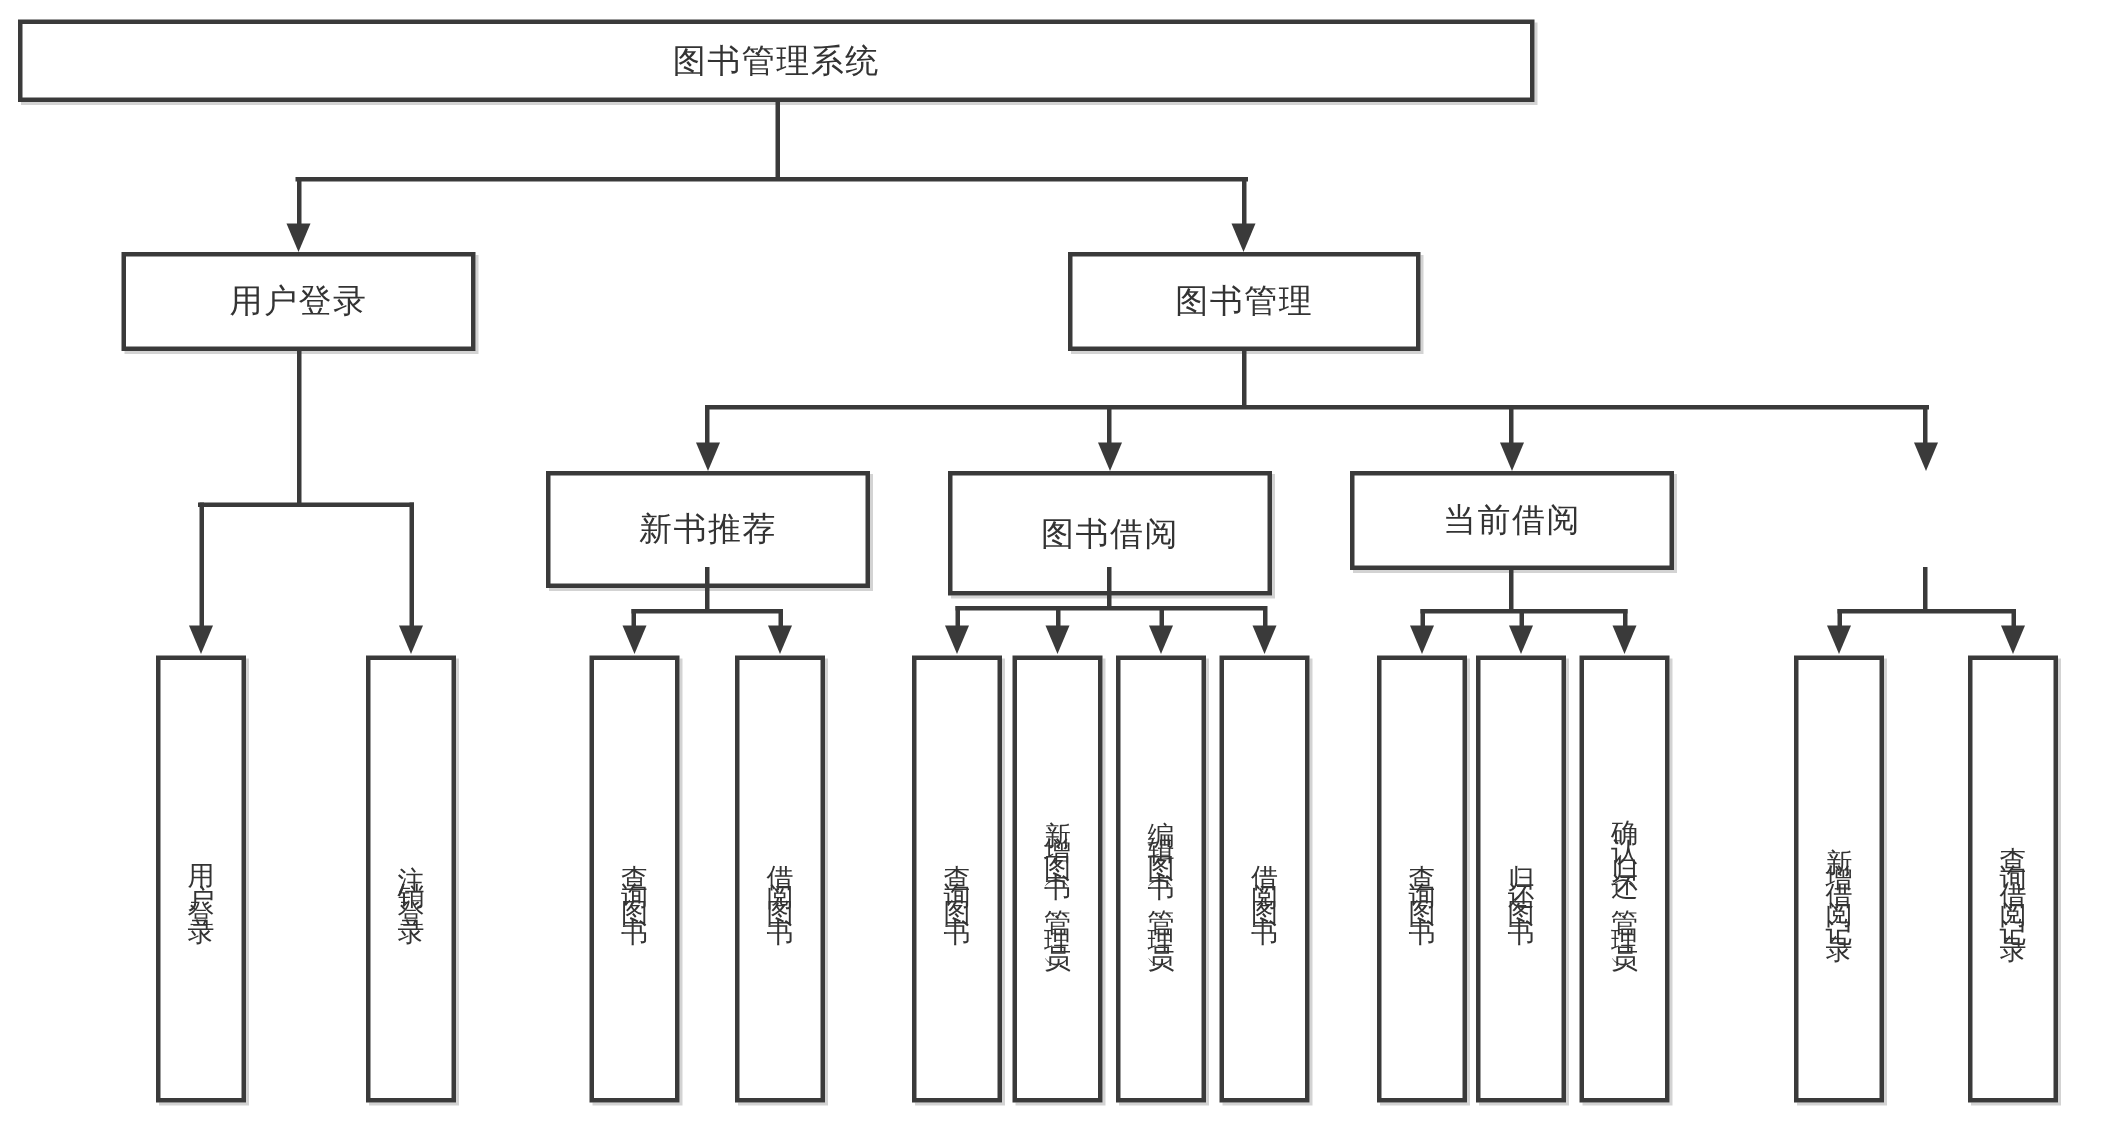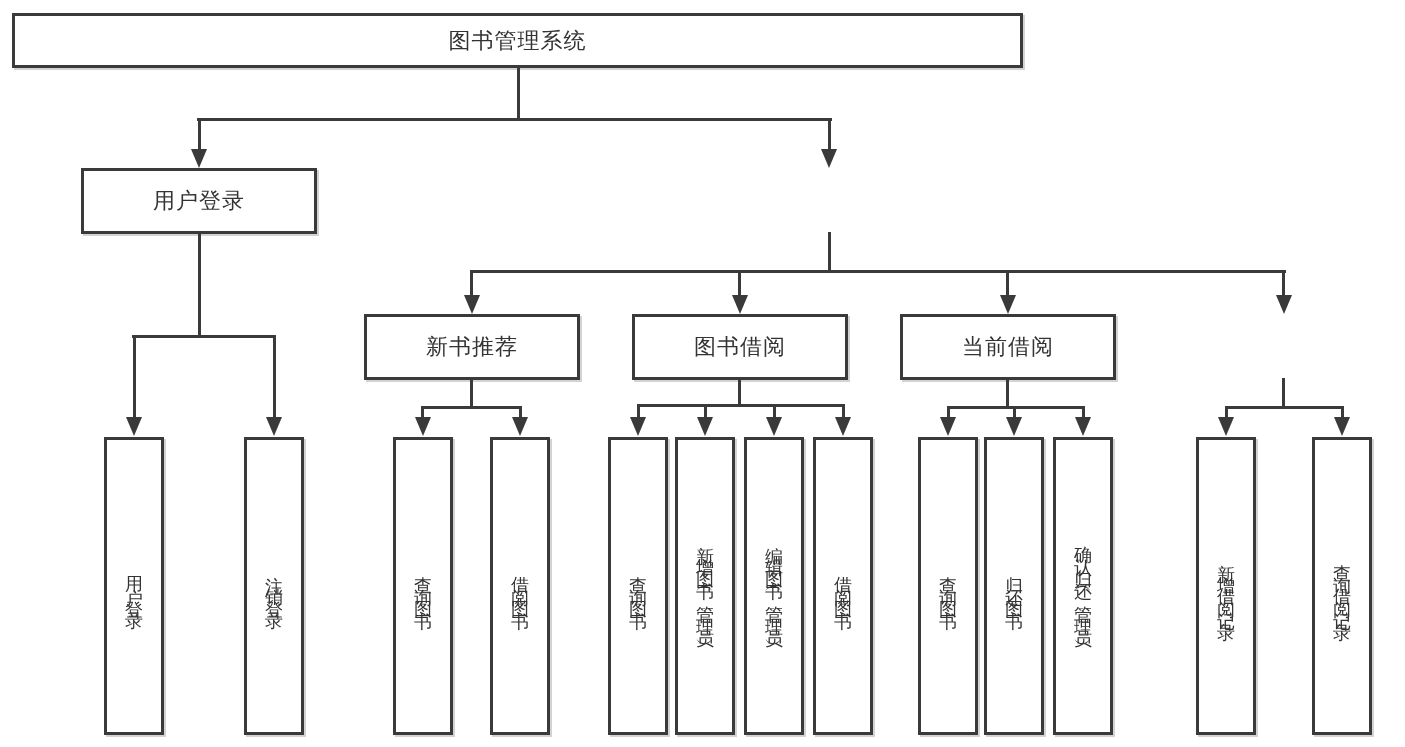--- a/index.html
+++ b/index.html
@@ -61,43 +61,46 @@
   <div class="vline" style="left:517px; top:66px; height:54px;"></div>
   <div class="hline" style="left:197px; top:118px; width:635px;"></div>
   <div class="vline" style="left:198px; top:118px; height:34px;"></div>
   <div class="arrow" style="left:191px; top:149px;"></div>
   <div class="vline" style="left:828px; top:118px; height:34px;"></div>
   <div class="arrow" style="left:821px; top:149px;"></div>
 
   <div class="box" style="left:81px; top:168px; width:236px; height:66px;">
     <span class="hlabel">用户登录</span>
   </div>
+  <div class="box" style="left:712px; top:168px; width:235px; height:66px;">
+    <span class="hlabel">图书管理</span>
+  </div>
 
   <div class="vline" style="left:198px; top:232px; height:106px;"></div>
   <div class="hline" style="left:132px; top:335px; width:144px;"></div>
   <div class="vline" style="left:133px; top:335px; height:84px;"></div>
   <div class="arrow" style="left:126px; top:417px;"></div>
   <div class="vline" style="left:273px; top:335px; height:84px;"></div>
   <div class="arrow" style="left:266px; top:417px;"></div>
 
   <div class="vline" style="left:828px; top:232px; height:40px;"></div>
   <div class="hline" style="left:470px; top:270px; width:816px;"></div>
   <div class="vline" style="left:470px; top:270px; height:26px;"></div>
   <div class="arrow" style="left:464px; top:295px;"></div>
   <div class="vline" style="left:738px; top:270px; height:26px;"></div>
   <div class="arrow" style="left:732px; top:295px;"></div>
   <div class="vline" style="left:1006px; top:270px; height:26px;"></div>
   <div class="arrow" style="left:1000px; top:295px;"></div>
   <div class="vline" style="left:1282px; top:270px; height:26px;"></div>
   <div class="arrow" style="left:1276px; top:295px;"></div>
 
-  <div class="box" style="left:364px; top:314px; width:216px; height:66px;justify-content:center;">
+  <div class="box" style="left:364px; top:314px; width:216px; height:78px;justify-content:center;">
     <span class="hlabel">新书推荐</span>
   </div>
-  <div class="box" style="left:632px; top:314px; width:216px; height:66px;">
+  <div class="box" style="left:632px; top:314px; width:216px; height:83px;">
     <span class="hlabel">图书借阅</span>
   </div>
   <div class="box" style="left:900px; top:314px; width:216px; height:66px;text-align:right;">
     <span class="hlabel">当前借阅</span>
   </div>
 
   <div class="vline" style="left:470px; top:378px; height:30px;"></div>
   <div class="hline" style="left:421px; top:406px; width:101px;"></div>
   <div class="vline" style="left:421px; top:406px; height:14px;"></div>
   <div class="arrow" style="left:415px; top:417px;"></div>

